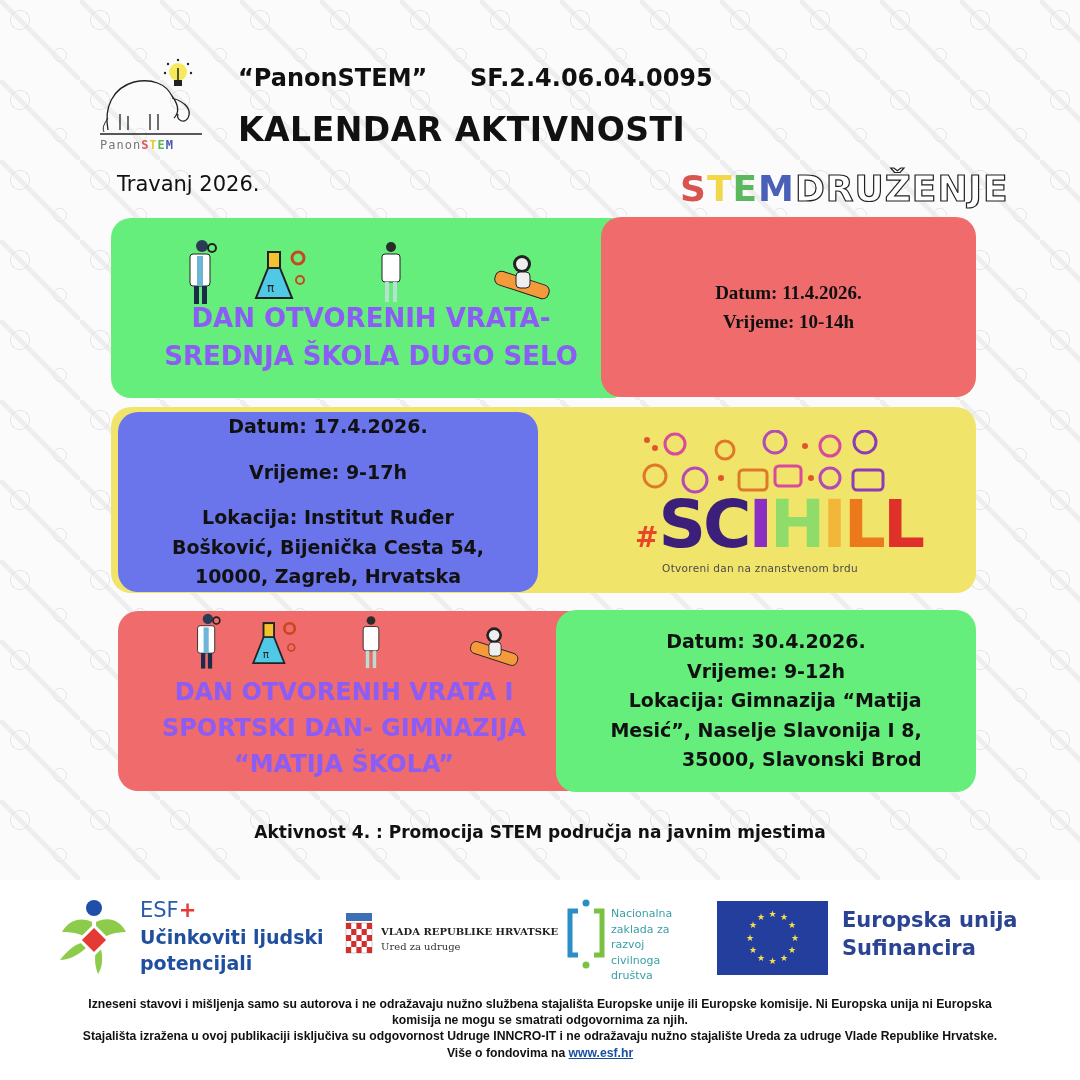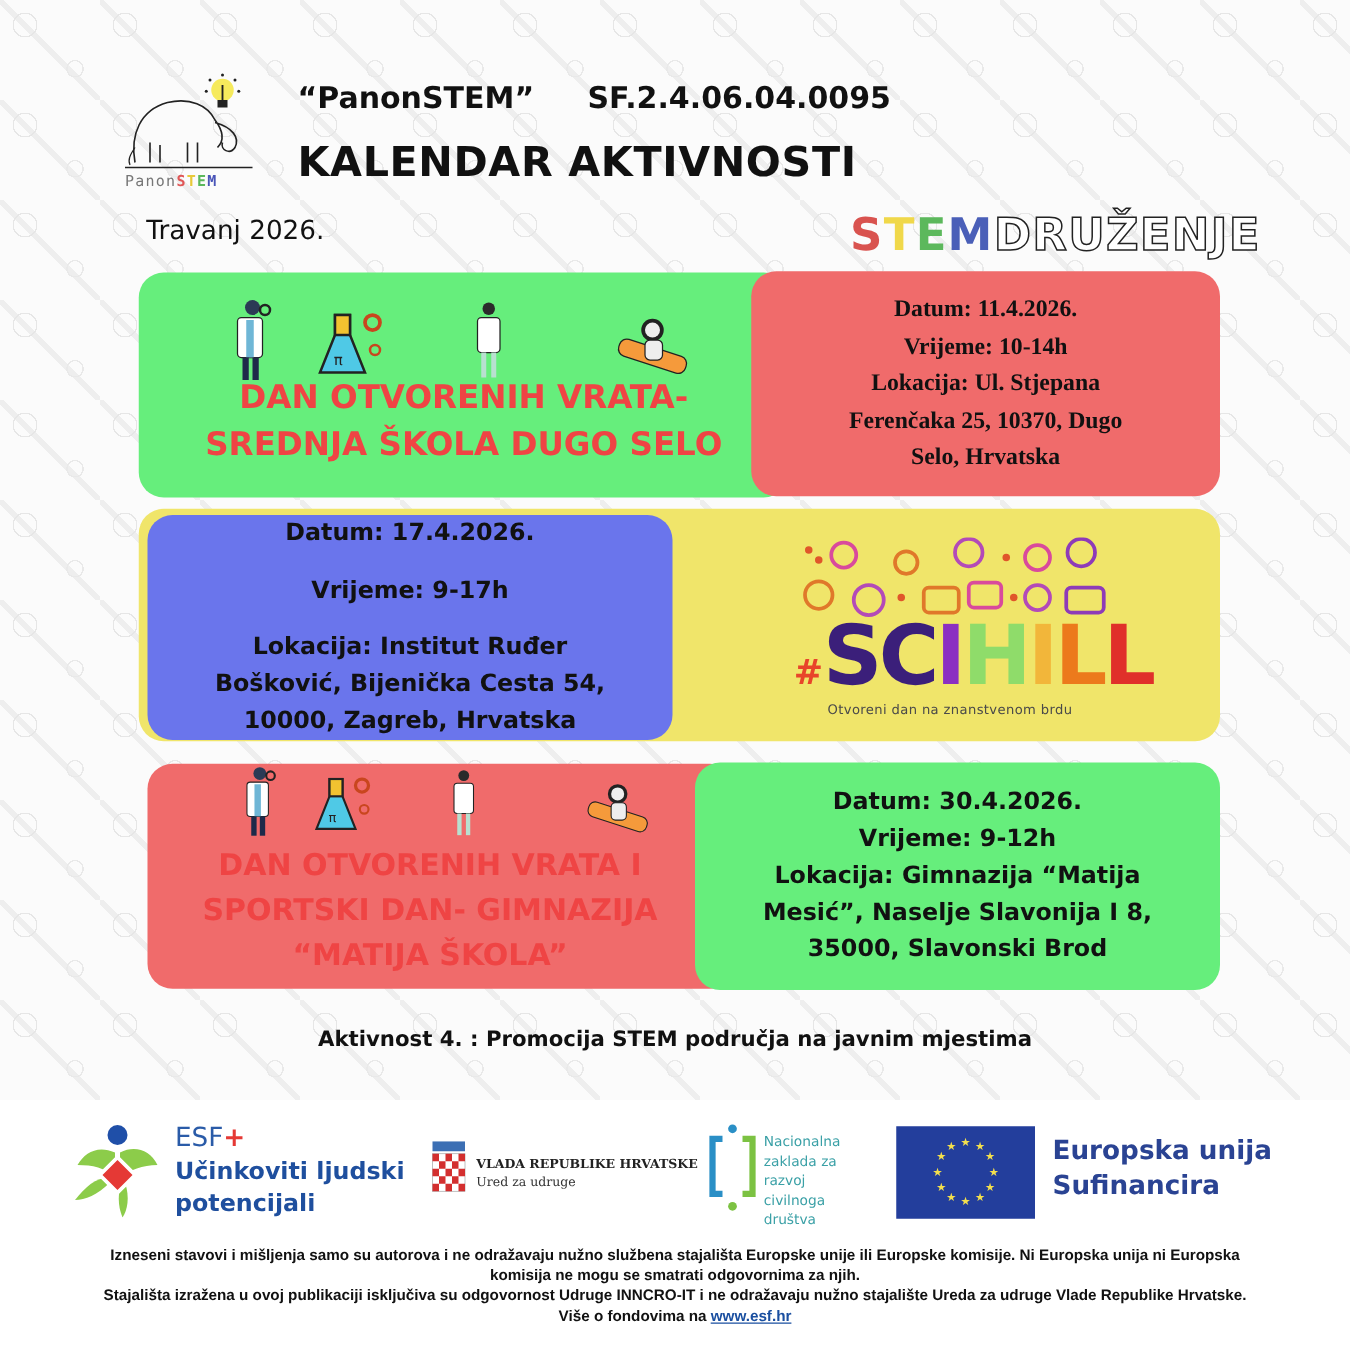--- a/index.html
+++ b/index.html
@@ -27,38 +27,38 @@
   .project-name { left: 238px; top: 64px; font-size: 24px; font-weight: bold; }
   .project-code { left: 470px; top: 64px; font-size: 24px; font-weight: bold; }
   .main-title { left: 238px; top: 110px; font-size: 33px; font-weight: bold; letter-spacing: 0.5px; }
   .month { left: 117px; top: 172px; font-size: 21px; }
   .brand { left: 680px; top: 168px; font-size: 36px; font-weight: bold; letter-spacing: 1px; }
   .brand .s { color:#d9534f; } .brand .t { color:#f0d84a; } .brand .e { color:#5cb85c; } .brand .m { color:#4a5fb8; }
   .brand .rest { color:#fff; -webkit-text-stroke: 1.2px #222; }
 
   
   .card { position: absolute; border-radius: 20px; }
-  .title-text { position: absolute; font-weight: bold; text-align: center; line-height: 1.45; color:#ef4444; font-size: 26px; }
+  .title-text { position: absolute; font-weight: bold; text-align: center; line-height: 1.45; color:#8b5cf6; font-size: 26px; }
   .info { position: absolute; display: flex; flex-direction: column; justify-content: center; align-items: center; text-align: center; font-weight: bold; font-size: 19px; line-height: 1.55; border-radius: 20px; color:#111; }
   .illus { position: absolute; display: flex; align-items: flex-end; }
   .fig { position: absolute; }
 
   
   .r1-title-card { left: 111px; top: 218px; width: 520px; height: 180px; background: #66ee7c; }
   .r1-info { left: 601px; top: 217px; width: 375px; height: 180px; background: #f06b6b; font-family: Liberation Serif, serif; }
   .r1-title { left: 111px; top: 300px; width: 520px; }
 
   
   .r2-bg { left: 111px; top: 407px; width: 865px; height: 186px; background: #f0e56a; }
   .r2-info { left: 118px; top: 412px; width: 420px; height: 180px; background: #6a75ec; gap: 16px; }
   .scihill { left: 625px; top: 430px; width: 270px; height: 150px; }
 
   
   .r3-title-card { left: 118px; top: 611px; width: 470px; height: 180px; background: #f06b6b; }
-  .r3-info { left: 556px; top: 610px; width: 420px; height: 182px; background: #66ee7c; }
+  .r3-info { left: 556px; top: 610px; width: 420px; height: 182px; background: #66ee7c; text-align: right; }
   .r3-title { left: 118px; top: 662px; width: 452px; font-size: 24px; line-height: 1.5; margin-top: 12px; }
 
   .activity { left: 0; width: 1080px; top: 822px; text-align: center; font-size: 17px; font-weight: bold; }
 
   
   .footer { left: 0; top: 880px; width: 1080px; height: 200px; background: #fff; }
   .esf-mark { left: 58px; top: 898px; width: 70px; height: 76px; }
   .esf-plus { left: 140px; top: 898px; font-size: 21px; color: #2a5ba8; }
   .esf-plus .plus { color:#e53935; font-weight:bold; }
   .esf-name { left: 140px; top: 925px; font-size: 19px; font-weight: bold; color: #1f4f9e; line-height: 1.35; }
@@ -134,25 +134,20 @@
       <rect x="24" y="18" width="14" height="16" rx="4" fill="#eee" stroke="#222"></rect>
   </svg>
 </div>
 <div class="title-text r1-title">
   <div>DAN OTVORENIH VRATA-</div>
   <div>SREDNJA ŠKOLA  DUGO SELO</div>
 </div>
 <div class="info r1-info">
   <div>Datum: 11.4.2026.</div>
   <div>Vrijeme: 10-14h</div>
-  <div>
-    <div>Lokacija:  Ul. Stjepana</div>
-    <div>Ferenčaka 25, 10370, Dugo</div>
-    <div>Selo, Hrvatska</div>
-  </div>
 </div>
 
 <div class="card r2-bg"></div>
 <div class="info r2-info">
   <div>Datum: 17.4.2026.</div>
   <div>Vrijeme: 9-17h</div>
   <div>
     <div>Lokacija:  Institut Ruđer</div>
     <div>Bošković, Bijenička Cesta 54,</div>
     <div>10000, Zagreb, Hrvatska</div>

